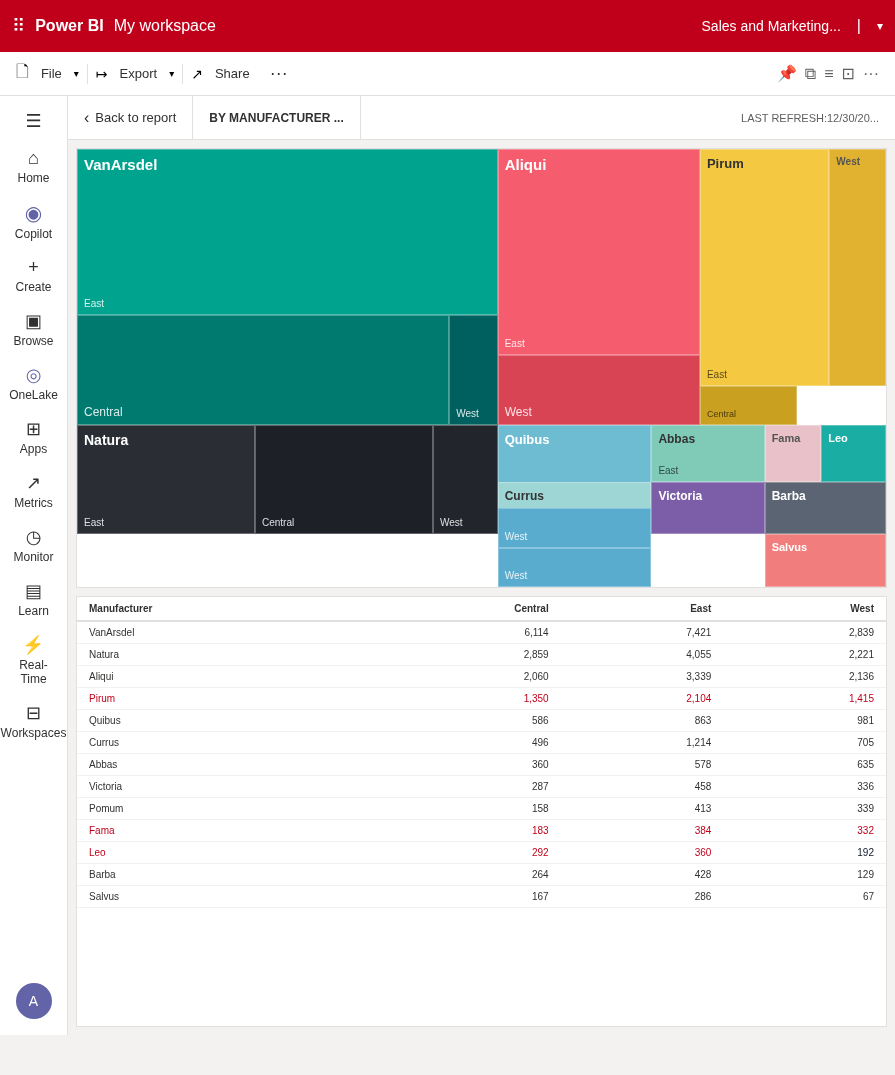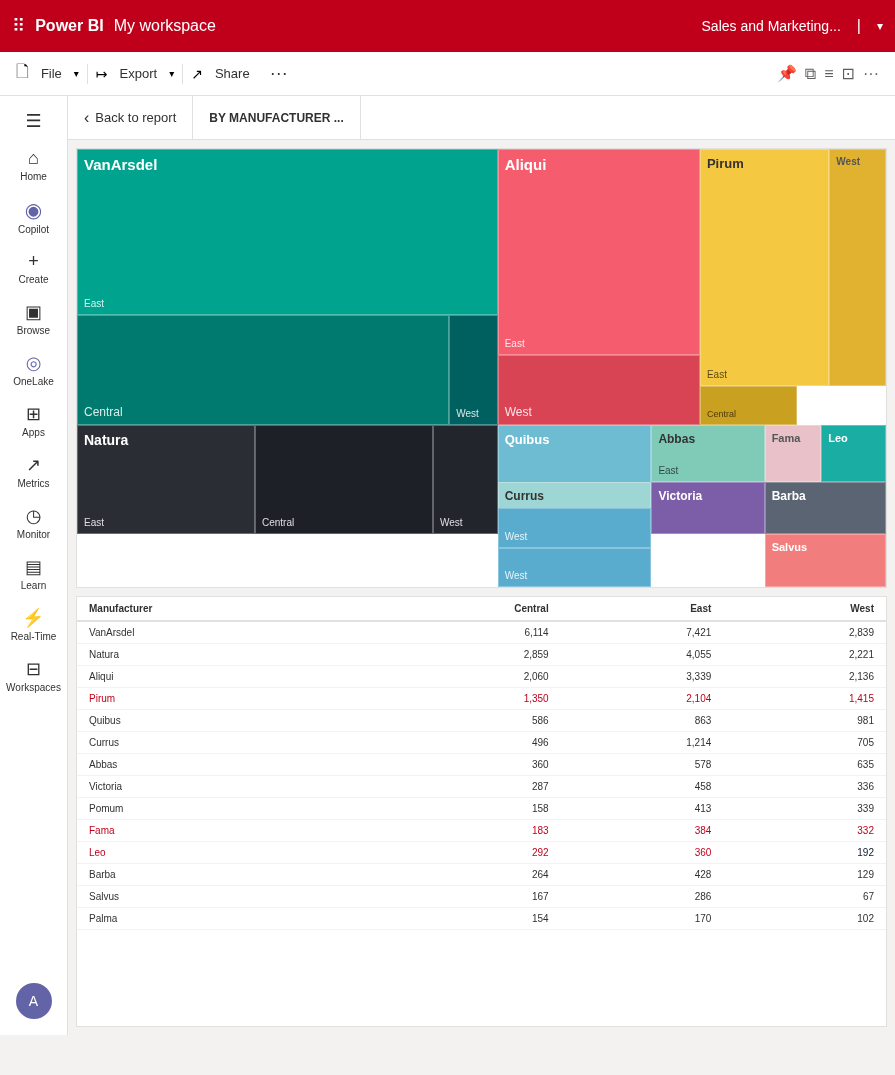--- a/index.html
+++ b/index.html
@@ -68,21 +68,21 @@
       align-items: center;
       padding: 6px 4px;
       cursor: pointer;
       border-radius: 4px;
       width: 60px;
       font-size: 10px;
       color: #323130;
       gap: 2px;
     }
     .sidebar-item .icon { font-size: 18px; }
-    .sidebar-item .label { font-size: 10px; text-align: left; }
+    .sidebar-item .label { font-size: 12px; text-align: center; }
     .sidebar-avatar {
       margin-top: auto;
       margin-bottom: 8px;
       width: 36px;
       height: 36px;
       border-radius: 50%;
       background: #6264a7;
       display: flex;
       align-items: center;
       justify-content: center;
@@ -273,20 +273,23 @@
 
   <div class="content-area">
 
     <div class="tabs-bar">
       <div class="tab-back">
         <span style="font-size:16px;">‹</span>
         <span>Back to report</span>
       </div>
       <div class="tab-item">
         <span>BY MANUFACTURER ...</span>
+      </div>
+      <div class="tab-refresh">
+        <span>LAST REFRESH:12/30/20...</span>
       </div>
     </div>
 
     <div class="treemap-container">
 
       <div style="position:absolute;top:0;left:0;right:0;bottom:0;">
           <div style="position: absolute; top: 0%; left: 0%; width: 52%; height: 38%; background: rgb(0, 163, 141); border: 1px solid rgba(255, 255, 255, 0.3); overflow: hidden;">
             <span style="position: absolute; top: 6px; left: 6px; color: white; font-size: 15px; font-weight: 600; font-family: &quot;Segoe UI&quot;, Arial, sans-serif;">VanArsdel</span>
             <span style="position: absolute; bottom: 5px; left: 6px; color: rgba(255, 255, 255, 0.85); font-size: 10px; font-family: &quot;Segoe UI&quot;, Arial, sans-serif;">East</span>
           </div>
@@ -452,26 +455,20 @@
               <td>264</td>
               <td>428</td>
               <td>129</td>
             </tr>
             <tr>
               <td>Salvus</td>
               <td>167</td>
               <td>286</td>
               <td>67</td>
             </tr>
-            <tr>
-              <td>Palma</td>
-              <td>154</td>
-              <td>170</td>
-              <td>102</td>
-            </tr>
           </tbody>
       </table>
     </div>
 
   </div>
 </div>
 
 <style>
   .treemap-container {
     position: relative;

